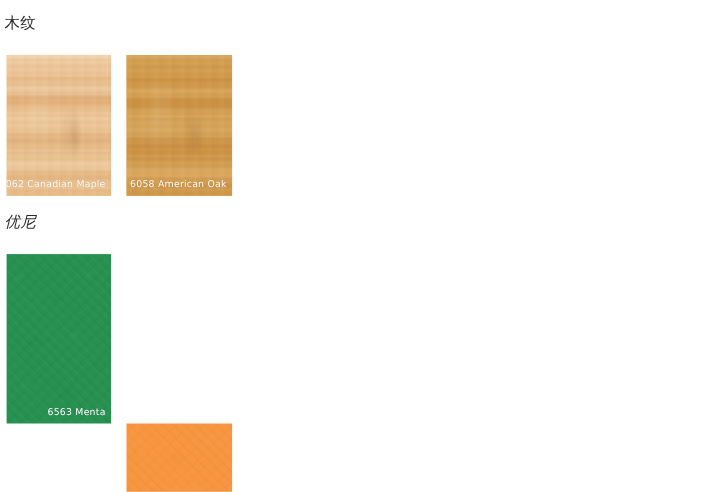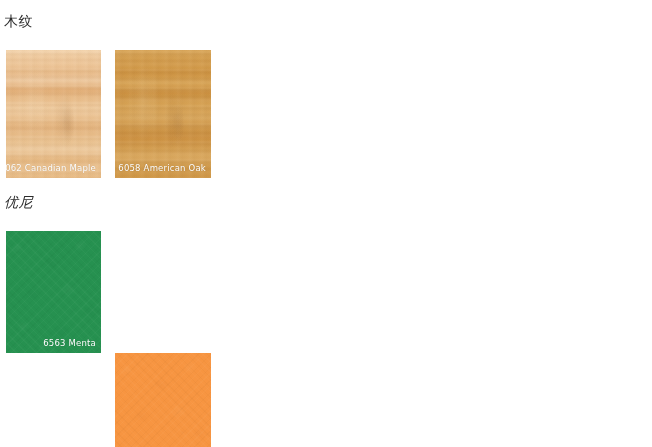--- a/index.html
+++ b/index.html
@@ -232,21 +232,21 @@
       <div class="figure"></div>
       <div class="swatch-label" style="color: rgb(255, 255, 255);">6058 American Oak</div>
     </div>
 
   </div>
 
   <div class="section-heading h-uni" style="color: rgb(43, 43, 43); font-style: italic;">优尼</div>
 
   <div class="swatch-row">
 
-    <div class="swatch solid" id="sw-uni-0" style="left: 6px; top: 231px; width: 95px; height: 122px; background-color: rgb(38, 145, 80); padding-left: 44px;">
+    <div class="swatch solid" id="sw-uni-0" style="left: 6px; top: 231px; width: 95px; height: 154px; background-color: rgb(38, 145, 80); padding-left: 44px;">
       <div class="tex"></div>
       <div class="tex2"></div>
       <div class="swatch-label" style="color: rgb(255, 255, 255);">6563 Menta</div>
     </div>
 
     <div class="swatch solid" id="sw-uni-1" style="left: 115px; top: 231px; width: 96px; height: 122px; background-color: rgb(247, 149, 65);">
       <div class="tex"></div>
       <div class="tex2"></div>
 
     </div>

